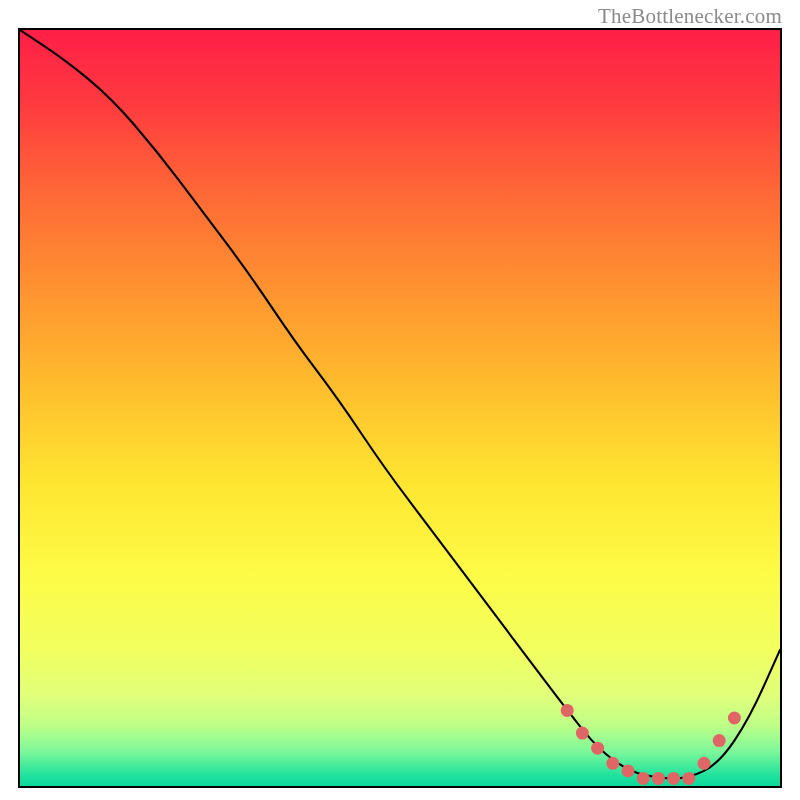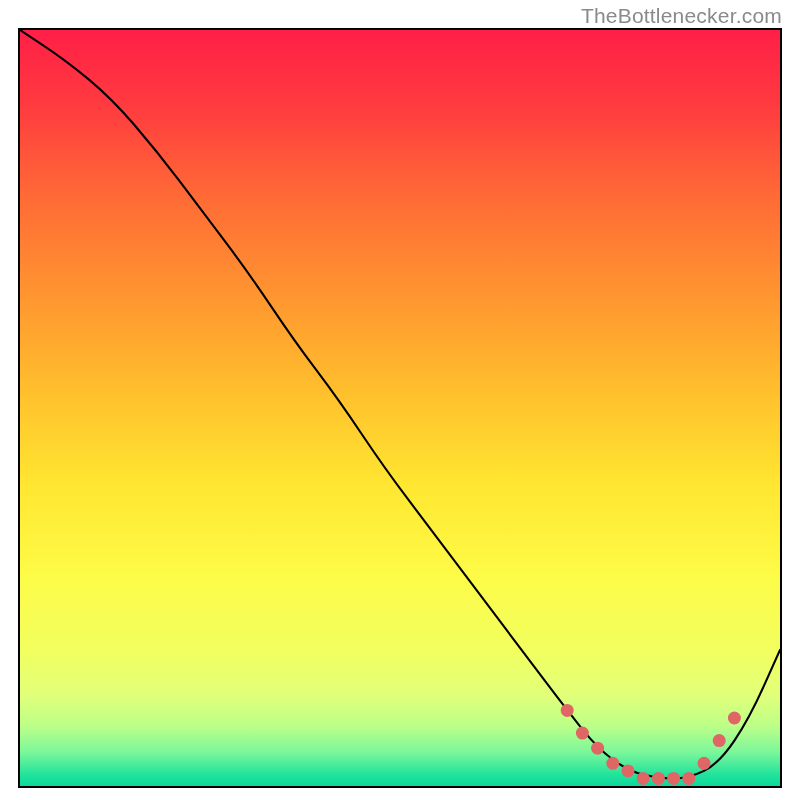--- a/index.html
+++ b/index.html
@@ -9,20 +9,21 @@
     height: 800px;
     overflow: hidden;
     background: #fff;
     font-family: Arial, Helvetica, sans-serif;
   }
   .frame {
     position: relative;
     width: 800px;
     height: 568px;
     box-sizing: border-box;
+    font-family: Liberation Serif, serif;
   }
   .plot-area {
     position: absolute;
     left: 18px;
     top: 28px;
     width: 764px;
     height: 760px;
     box-sizing: border-box;
     border: 2px solid #000;
     overflow: hidden;

